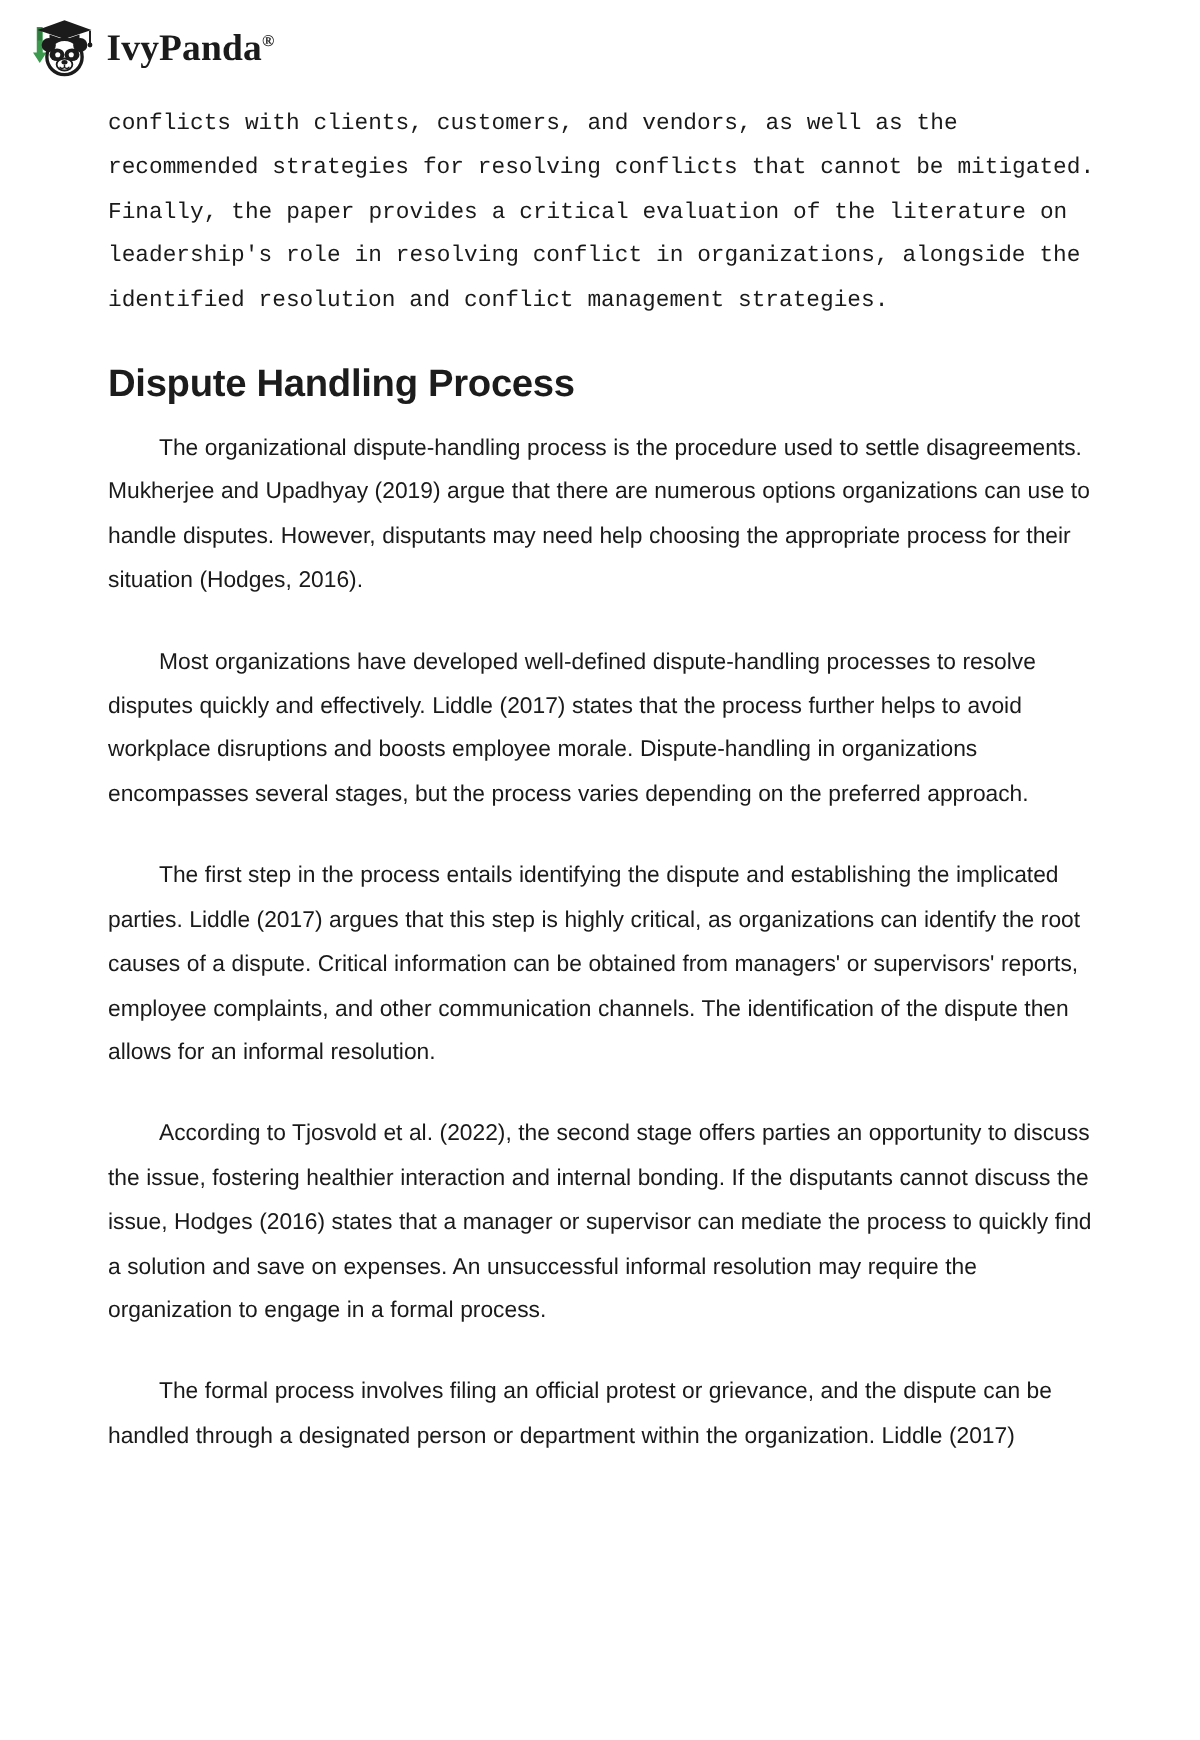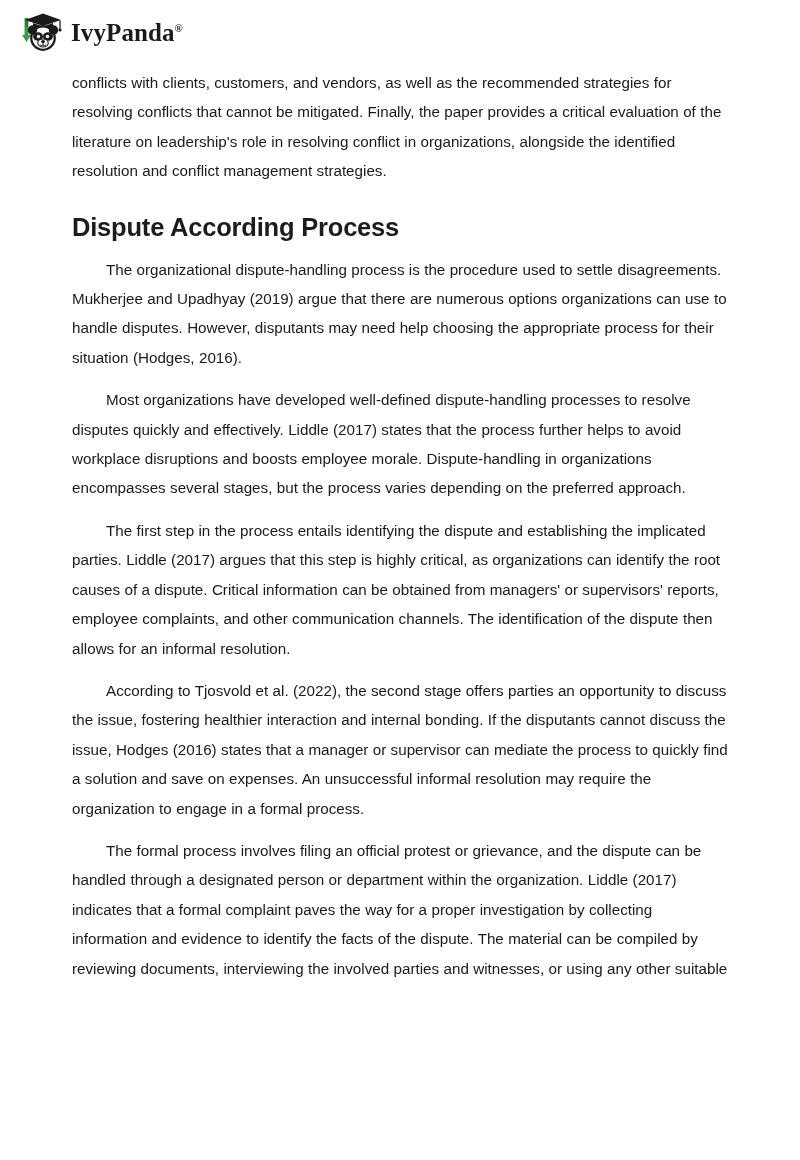--- a/index.html
+++ b/index.html
@@ -85,23 +85,24 @@
     margin: 0 0 0 0;
     font-size: 15.2px;
     line-height: 29.4px;
     color: #1a1a1a;
     text-align: left;
     text-indent: 34px;
     word-spacing: 0.15px;
   }
   .para.no-indent {
     text-indent: 0;
+    font-family: Liberation Mono, monospace;
   }
   .para + .para {
-    margin-top: 13px;
+    margin-top: 25px;
   }
   .section-title {
     margin: 25px 0 12px 0;
     font-size: 25.5px;
     line-height: 32px;
     font-weight: bold;
     color: #1c1c1c;
     letter-spacing: -0.2px;
   }
 
@@ -158,21 +159,21 @@
       </svg>
       <span class="brand-wordmark"><span>IvyPanda</span><span class="reg">®</span></span>
     </div>
 
   </div>
 
   <div class="content">
 
     <p class="para no-indent">conflicts with clients, customers, and vendors, as well as the recommended strategies for resolving conflicts that cannot be mitigated. Finally, the paper provides a critical evaluation of the literature on leadership's role in resolving conflict in organizations, alongside the identified resolution and conflict management strategies.</p>
 
-    <h2 class="section-title">Dispute According Process</h2>
+    <h2 class="section-title">Dispute Handling Process</h2>
 
     <p class="para">The organizational dispute-handling process is the procedure used to settle disagreements. Mukherjee and Upadhyay (2019) argue that there are numerous options organizations can use to handle disputes. However, disputants may need help choosing the appropriate process for their situation (Hodges, 2016).</p>
     <p class="para">Most organizations have developed well-defined dispute-handling processes to resolve disputes quickly and effectively. Liddle (2017) states that the process further helps to avoid workplace disruptions and boosts employee morale. Dispute-handling in organizations encompasses several stages, but the process varies depending on the preferred approach.</p>
     <p class="para">The first step in the process entails identifying the dispute and establishing the implicated parties. Liddle (2017) argues that this step is highly critical, as organizations can identify the root causes of a dispute. Critical information can be obtained from managers' or supervisors' reports, employee complaints, and other communication channels. The identification of the dispute then allows for an informal resolution.</p>
     <p class="para">According to Tjosvold et al. (2022), the second stage offers parties an opportunity to discuss the issue, fostering healthier interaction and internal bonding. If the disputants cannot discuss the issue, Hodges (2016) states that a manager or supervisor can mediate the process to quickly find a solution and save on expenses. An unsuccessful informal resolution may require the organization to engage in a formal process.</p>
     <p class="para">The formal process involves filing an official protest or grievance, and the dispute can be handled through a designated person or department within the organization. Liddle (2017) indicates that a formal complaint paves the way for a proper investigation by collecting information and evidence to identify the facts of the dispute. The material can be compiled by reviewing documents, interviewing the involved parties and witnesses, or using any other suitable means applicable to the complaint. However, Hodges (2016) indicates that formal resolution can be time-consuming and will require significant resources to compensate the attorneys. The outcome of the investigation informs the process of a formal resolution of the dispute.</p>
 
   </div>
 
 

